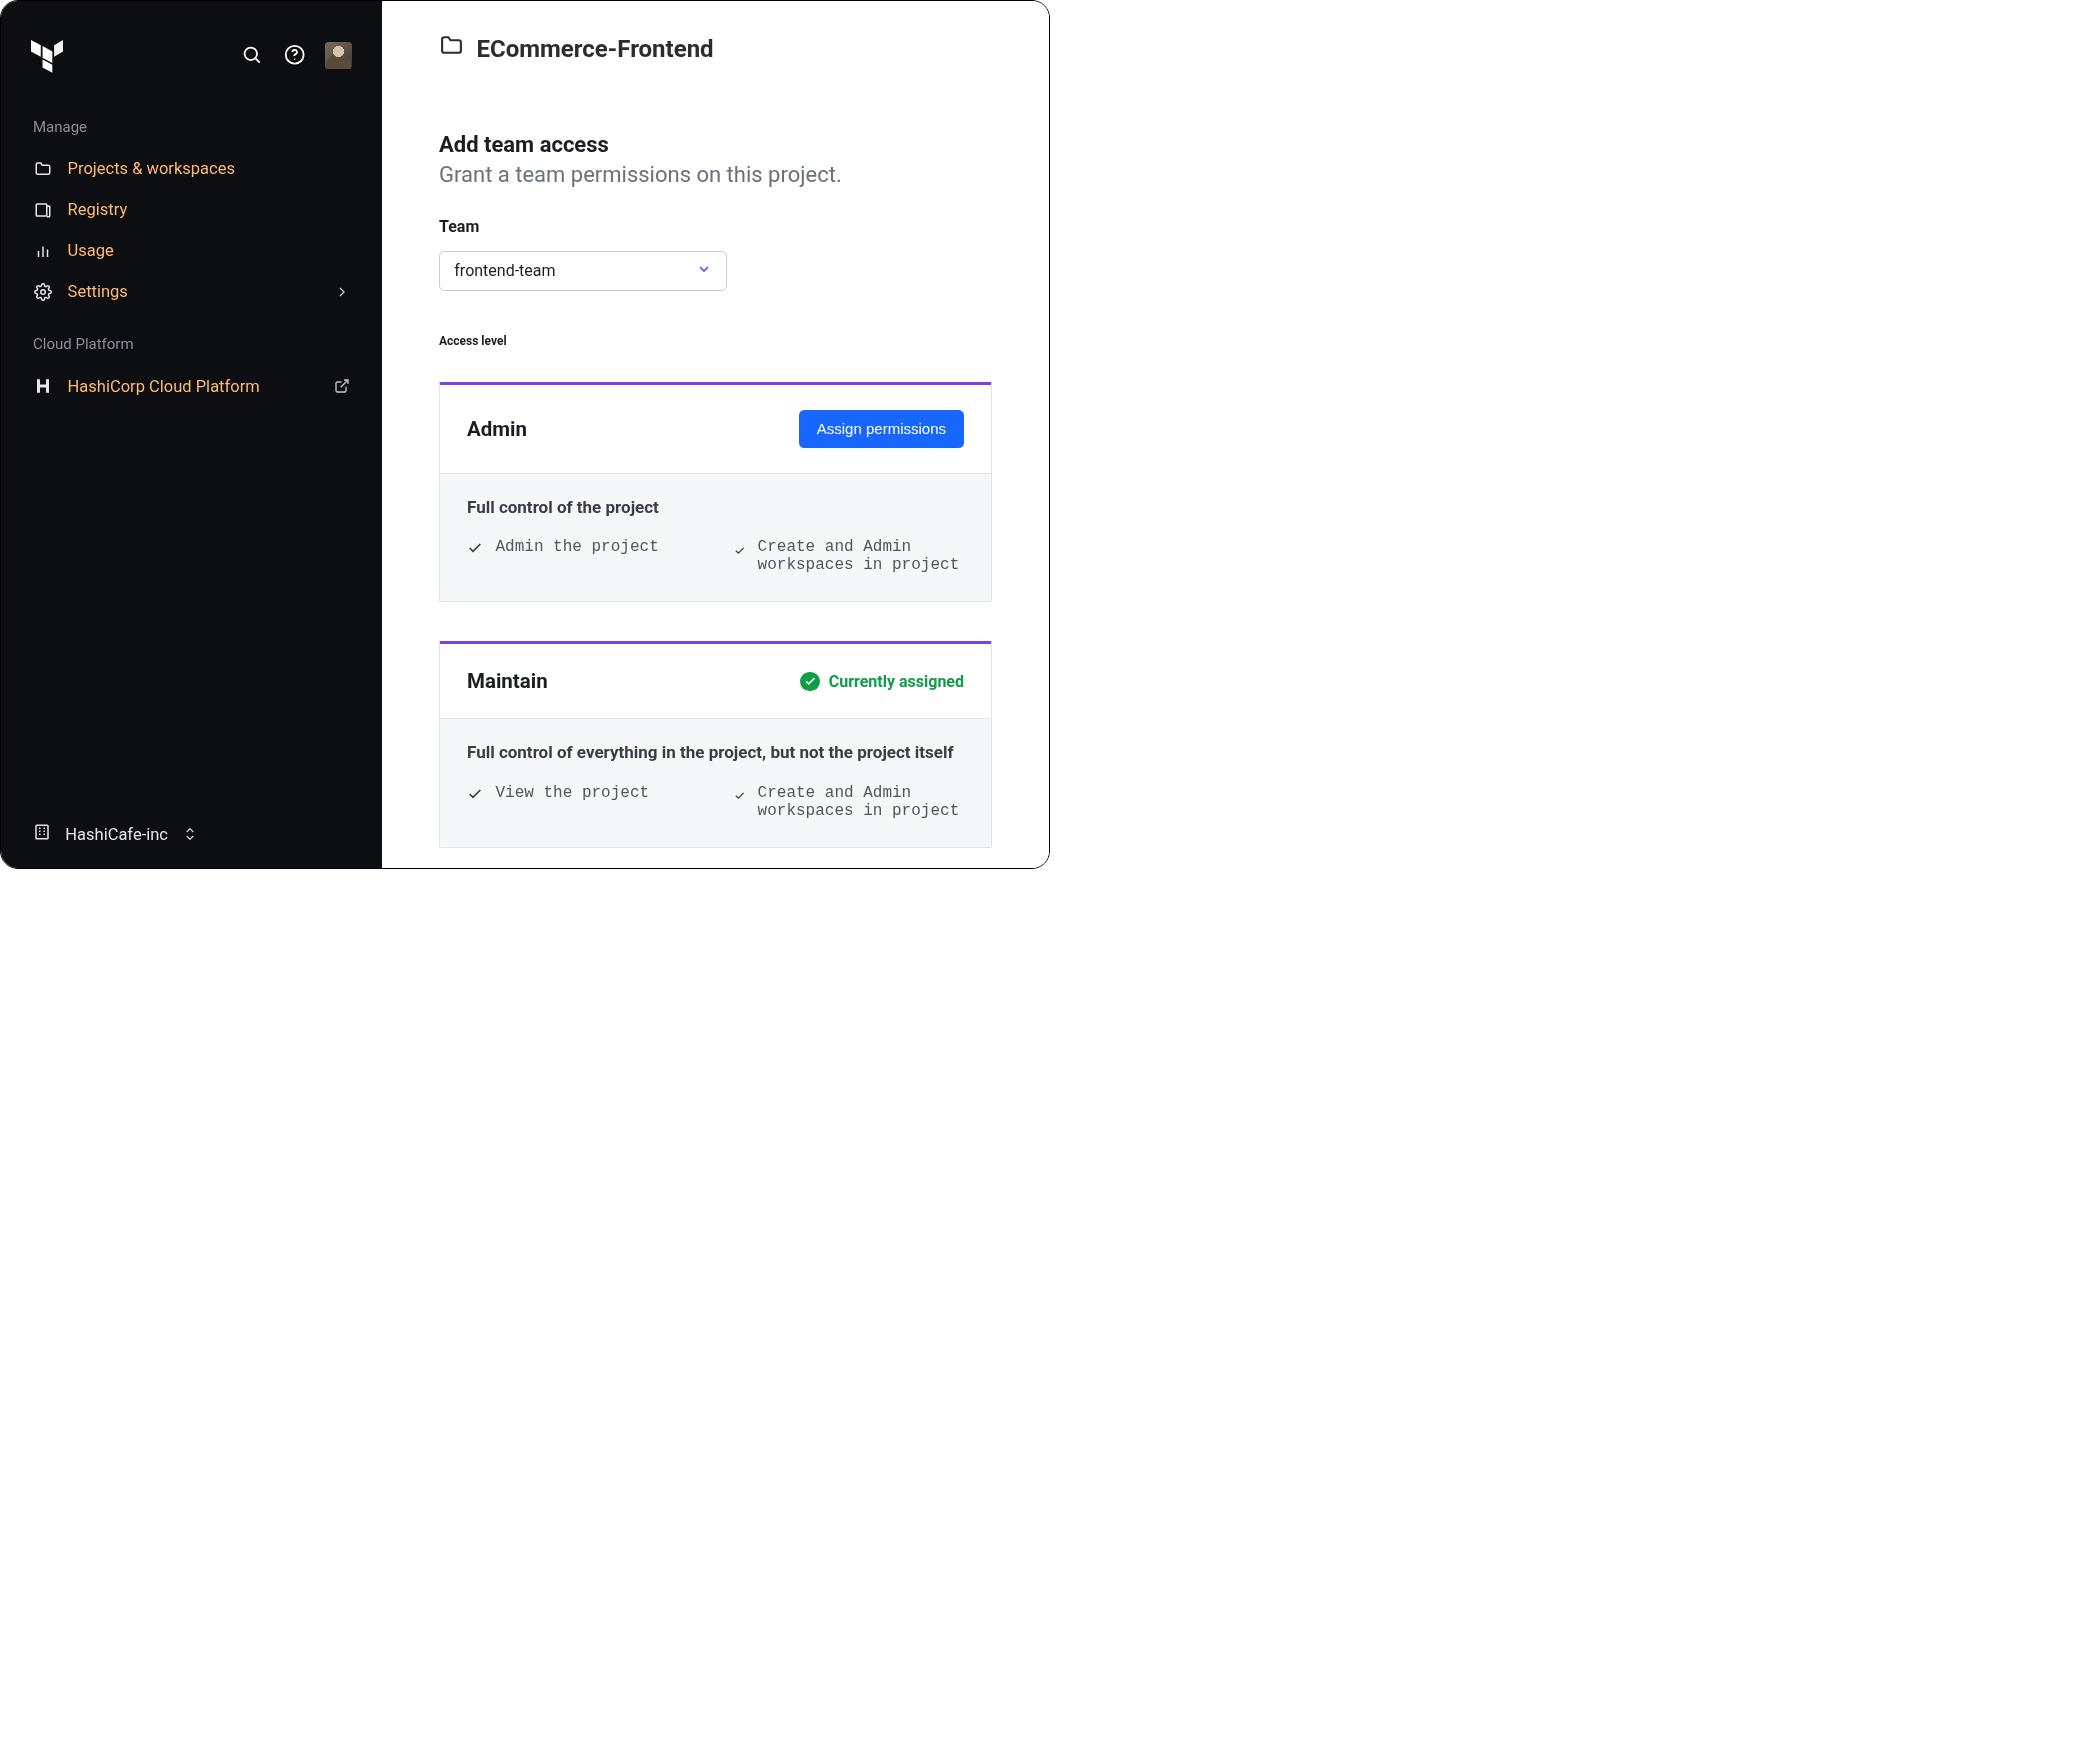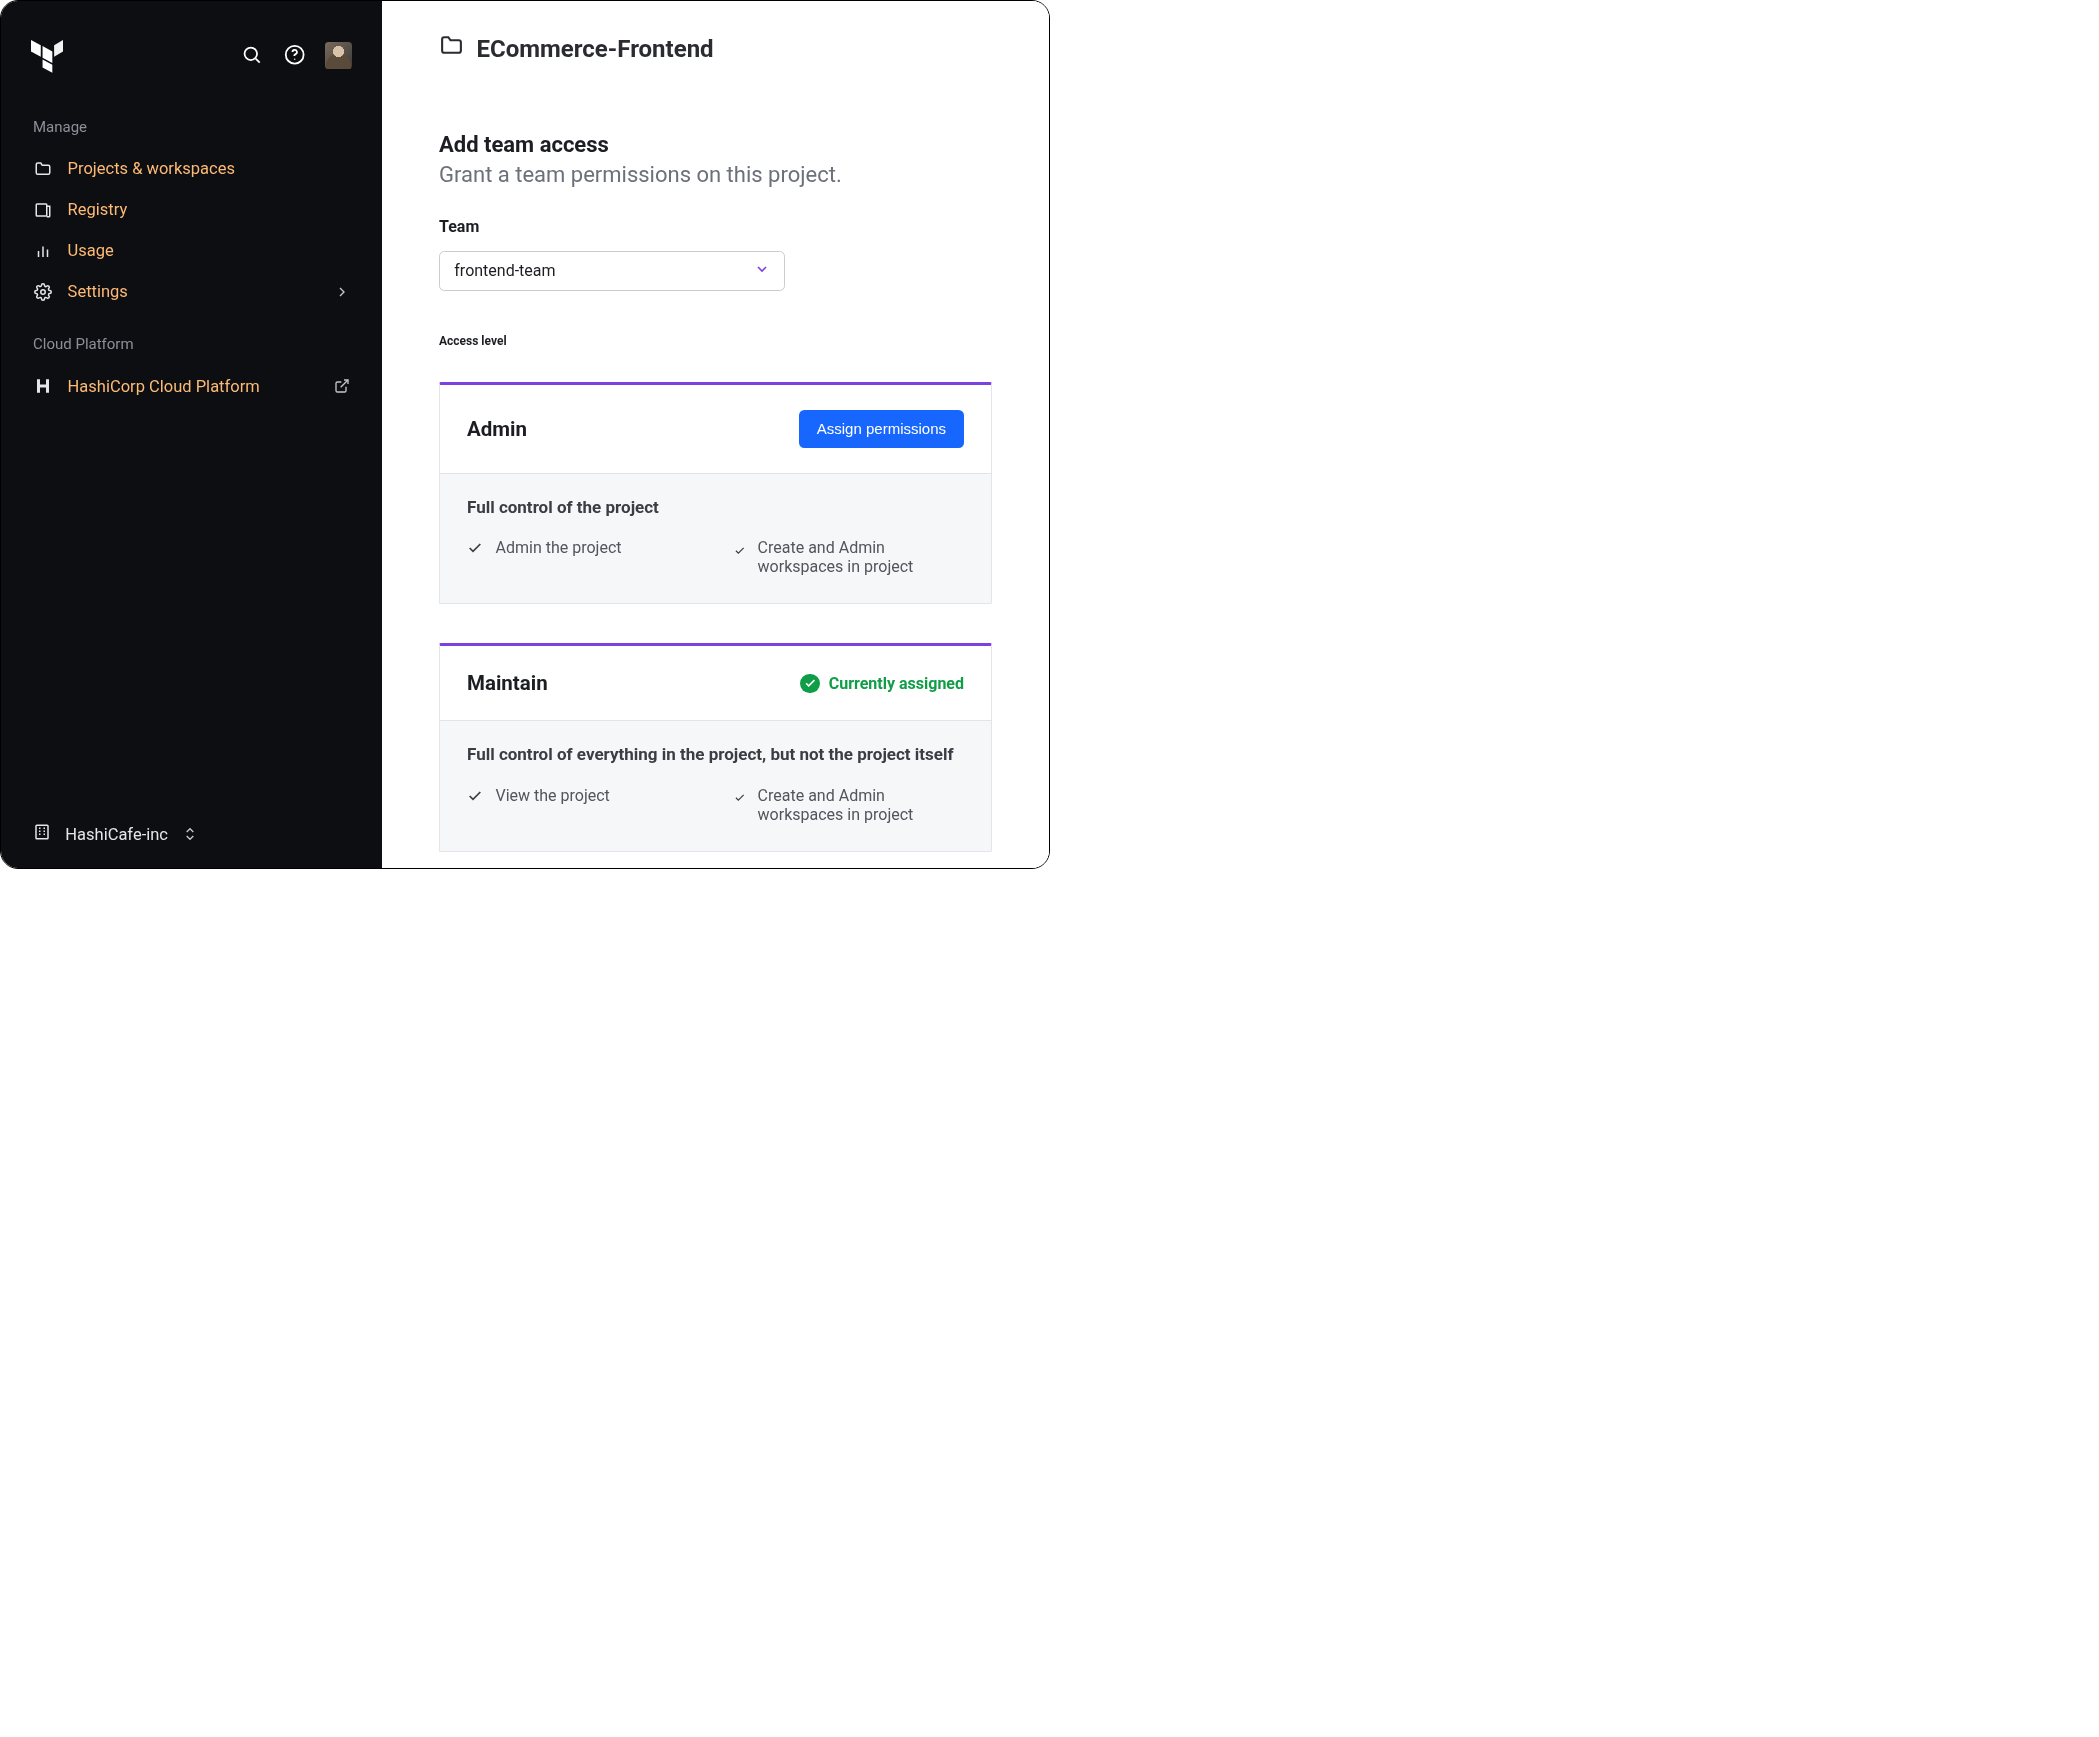--- a/index.html
+++ b/index.html
@@ -136,21 +136,21 @@
   }
 
   .field-label {
     font-size: 16px;
     font-weight: 700;
     color: #1c1e23;
     margin-bottom: 14.3px;
   }
 
   .select {
-    width: 346px;
+    width: 288px;
     border: 0.9px solid #c9ccd3;
     border-radius: 5.3px;
     padding: 9px 14.3px;
     display: flex;
     align-items: center;
     font-size: 16px;
     color: #1c1e23;
     cursor: pointer;
     margin-bottom: 43px;
   }
@@ -224,20 +224,21 @@
     display: flex;
     gap: 36px;
   }
   .perm {
     display: flex;
     gap: 12.5px;
     align-items: flex-start;
     font-size: 16px;
     color: #52555d;
     width: 50%;
+    font-family: Liberation Mono, monospace;
   }
   .perm .check { color: #3a3d44; flex-shrink: 0; margin-top: 1.8px; }
   .perm.small-check .check svg { width: 11.6px; height: 11.6px; margin-top: 4.5px; }
 
 </style>
 </head>
 <body>
 
 <aside class="sidebar">
   <div class="sidebar-top">

